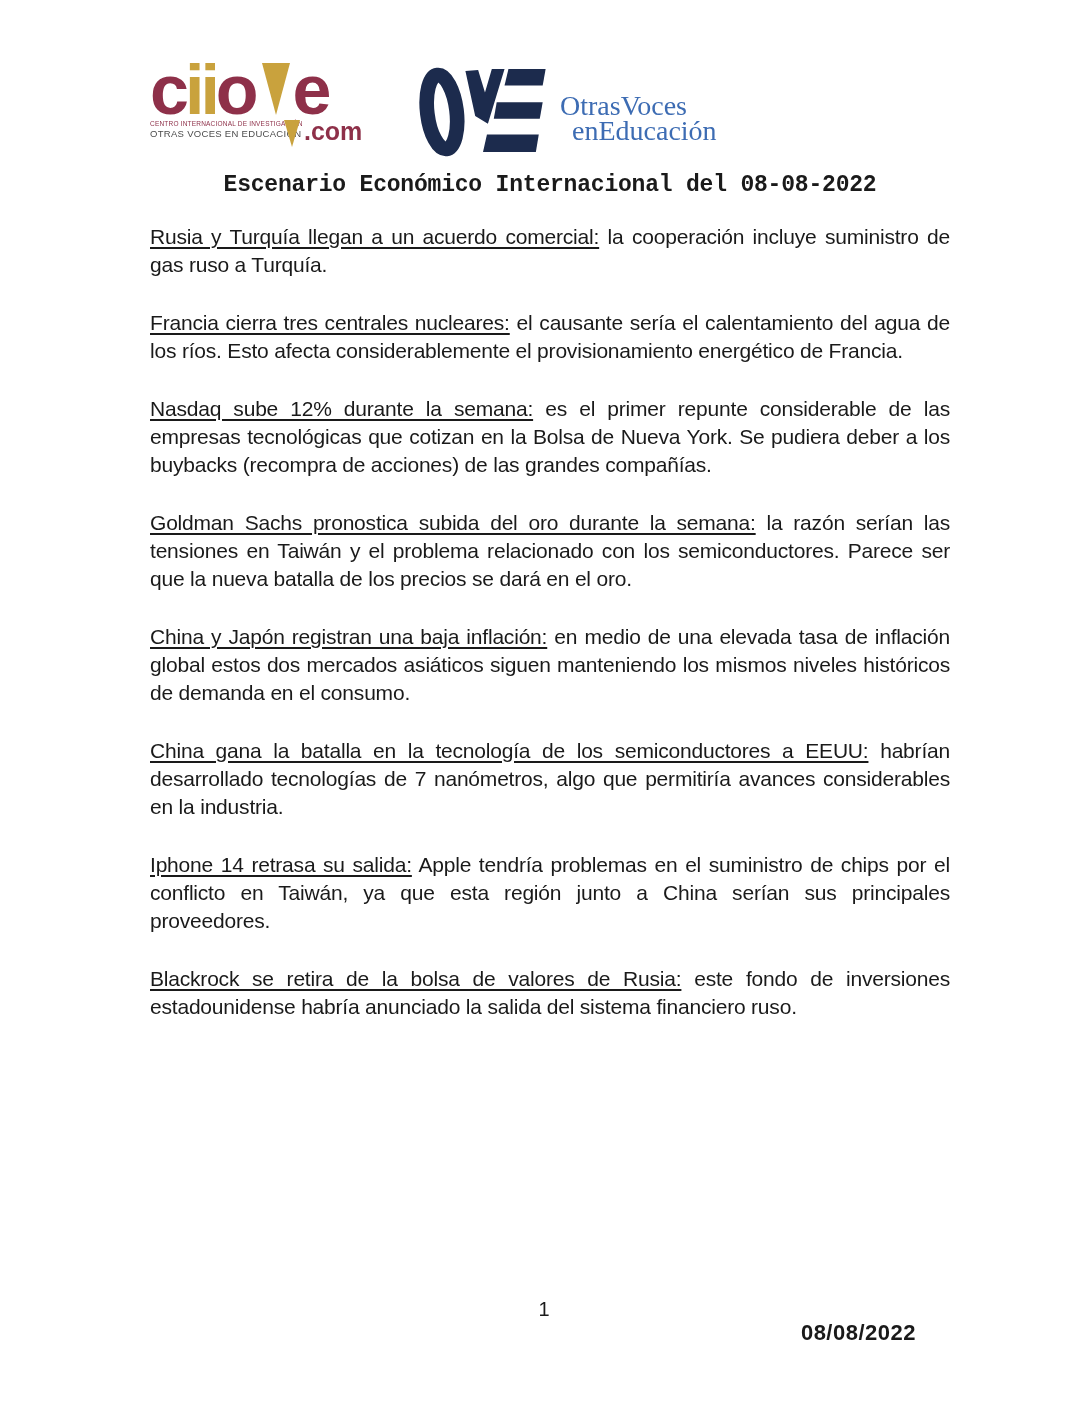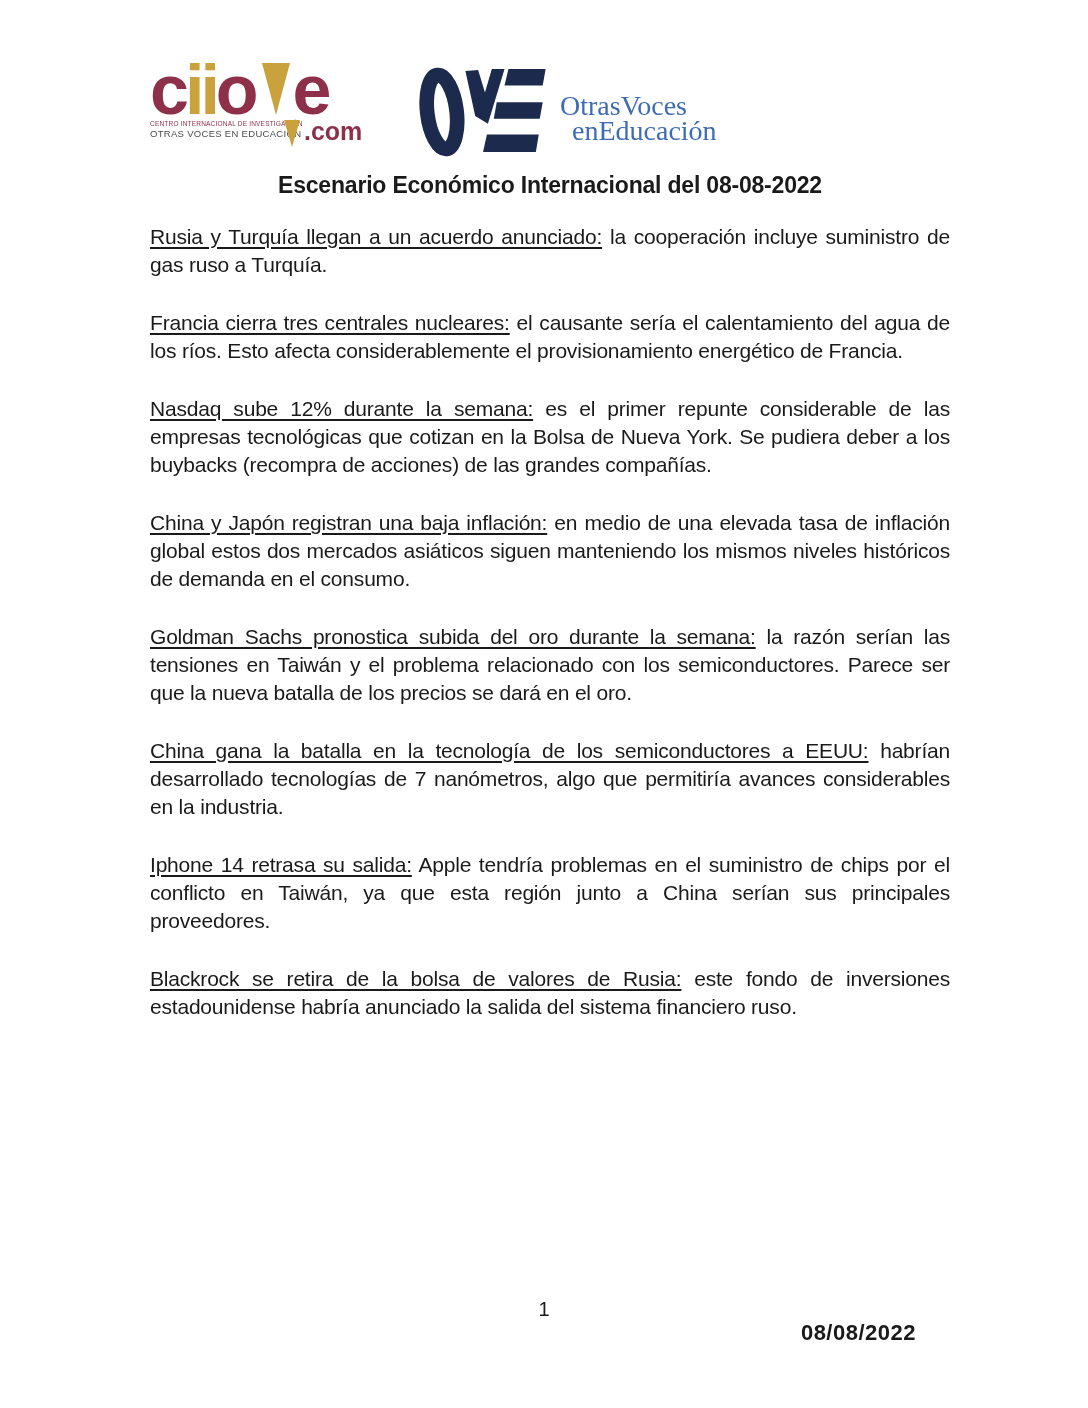--- a/index.html
+++ b/index.html
@@ -99,20 +99,21 @@
     text-align: justify;
     letter-spacing: -0.2px;
   }
   .title {
     margin-top: 8px;
     font-weight: bold;
     font-size: 23px;
     line-height: 28px;
     text-align: center;
     letter-spacing: -0.2px;
+    font-family: Liberation Mono, monospace;
   }
   .topics {
     margin-top: 24px;
     font-weight: bold;
     font-size: 21px;
     line-height: 28px;
     text-align: justify;
     letter-spacing: -0.2px;
   }
   .paragraphs { margin-top: 24px; }
@@ -186,29 +187,29 @@
         <div class="l1">OtrasVoces</div>
         <div class="l2">enEducación</div>
       </div>
     </div>
 
   </header>
 
   <main class="content">
     <h1 class="title">Escenario Económico Internacional del 08-08-2022</h1>
     <div class="paragraphs">
-  <p class="para"><span class="lead">Rusia y Turquía llegan a un acuerdo anunciado:</span><span class="rest"> la cooperación incluye suministro de gas ruso a Turquía.</span></p>
+  <p class="para"><span class="lead">Rusia y Turquía llegan a un acuerdo comercial:</span><span class="rest"> la cooperación incluye suministro de gas ruso a Turquía.</span></p>
 
   <p class="para"><span class="lead">Francia cierra tres centrales nucleares:</span><span class="rest"> el causante sería el calentamiento del agua de los ríos. Esto afecta considerablemente el provisionamiento energético de Francia.</span></p>
 
   <p class="para"><span class="lead">Nasdaq sube 12% durante la semana:</span><span class="rest"> es el primer repunte considerable de las empresas tecnológicas que cotizan en la Bolsa de Nueva York. Se pudiera deber a los buybacks (recompra de acciones) de las grandes compañías.</span></p>
 
+  <p class="para"><span class="lead">Goldman Sachs pronostica subida del oro durante la semana:</span><span class="rest"> la razón serían las tensiones en Taiwán y el problema relacionado con los semiconductores. Parece ser que la nueva batalla de los precios se dará en el oro.</span></p>
+
   <p class="para"><span class="lead">China y Japón registran una baja inflación:</span><span class="rest"> en medio de una elevada tasa de inflación global estos dos mercados asiáticos siguen manteniendo los mismos niveles históricos de demanda en el consumo.</span></p>
-
-  <p class="para"><span class="lead">Goldman Sachs pronostica subida del oro durante la semana:</span><span class="rest"> la razón serían las tensiones en Taiwán y el problema relacionado con los semiconductores. Parece ser que la nueva batalla de los precios se dará en el oro.</span></p>
 
   <p class="para"><span class="lead">China gana la batalla en la tecnología de los semiconductores a EEUU:</span><span class="rest"> habrían desarrollado tecnologías de 7 nanómetros, algo que permitiría avances considerables en la industria.</span></p>
 
   <p class="para"><span class="lead">Iphone 14 retrasa su salida:</span><span class="rest"> Apple tendría problemas en el suministro de chips por el conflicto en Taiwán, ya que esta región junto a China serían sus principales proveedores.</span></p>
 
   <p class="para"><span class="lead">Blackrock se retira de la bolsa de valores de Rusia:</span><span class="rest"> este fondo de inversiones estadounidense habría anunciado la salida del sistema financiero ruso.</span></p>
 </div>
   </main>
 
   <div class="pagenum">1</div>

